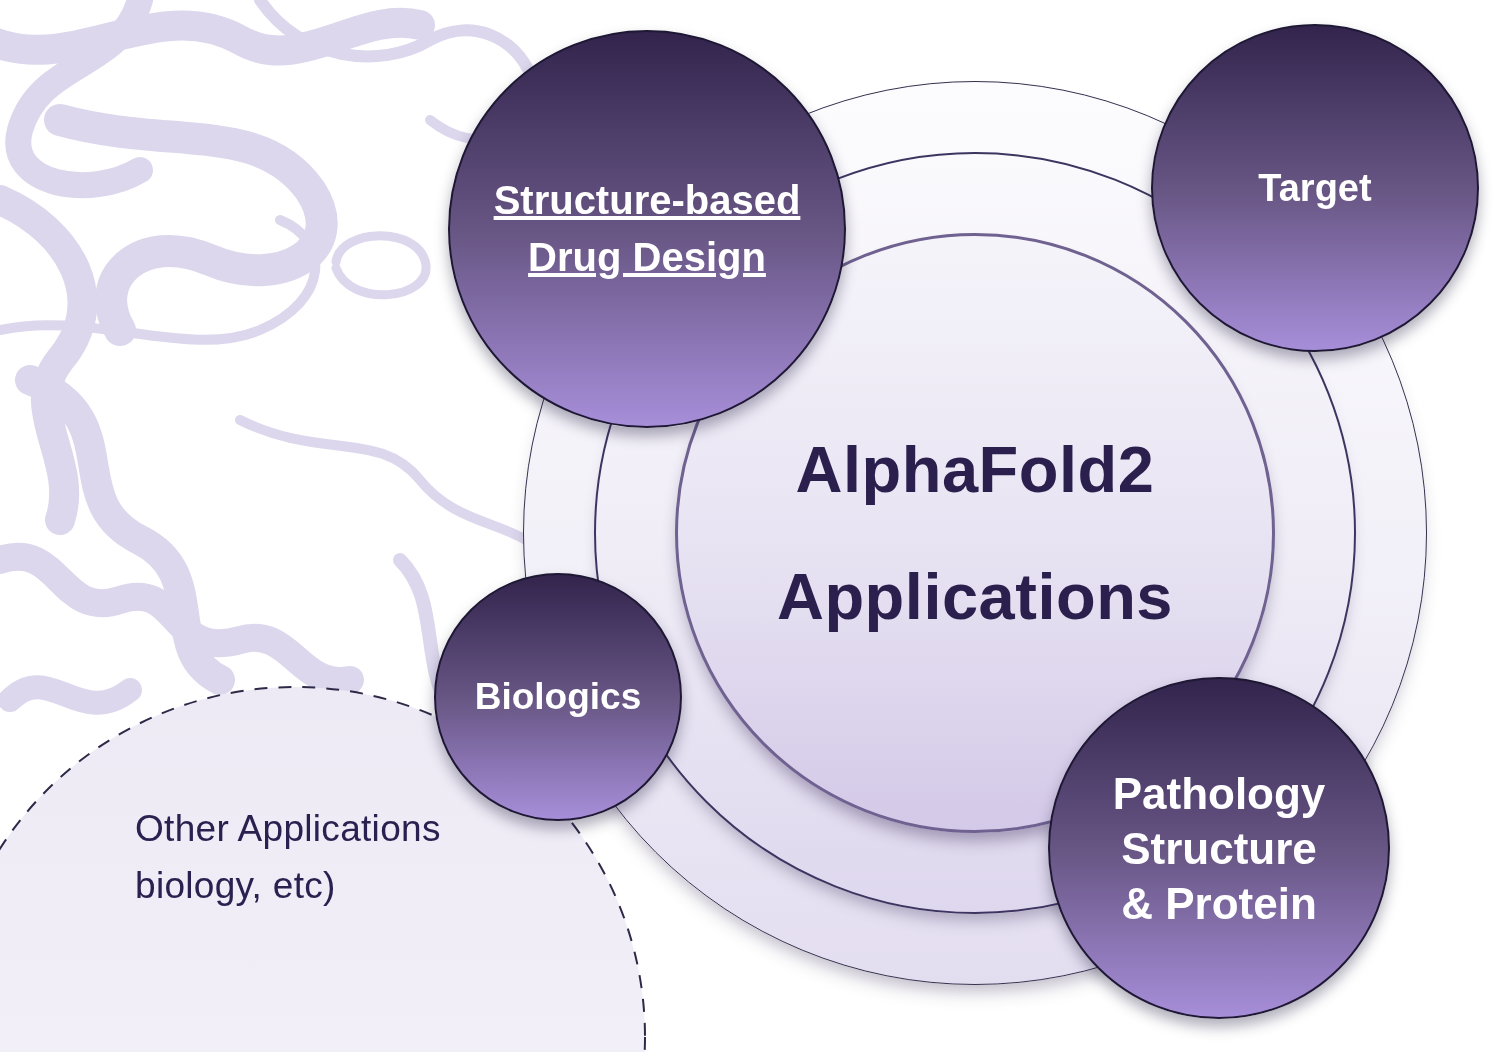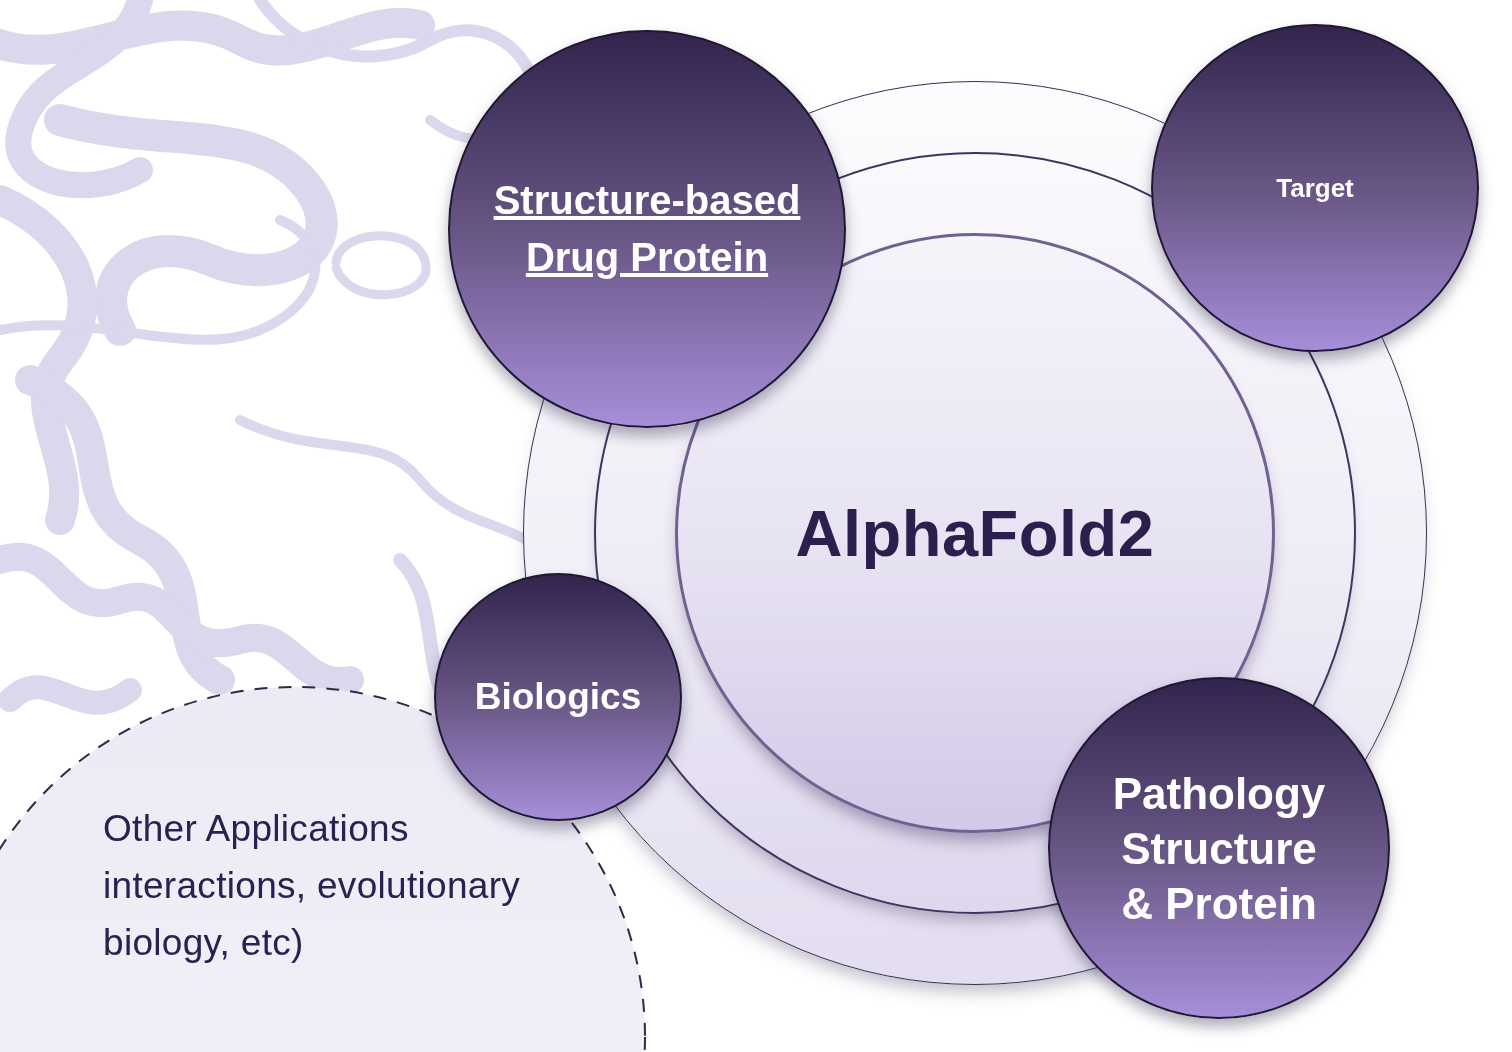--- a/index.html
+++ b/index.html
@@ -33,29 +33,29 @@
   .node{
     position:absolute;border-radius:50%;box-sizing:border-box;z-index:6;
     background:linear-gradient(180deg,#32244d 0%,#695786 52%,#a78ed9 100%);
     border:2px solid #1e1834;
     box-shadow:0 8px 14px rgba(30,22,56,.35);
     display:flex;align-items:center;justify-content:center;
     color:#ffffff;font-weight:700;text-align:center;
   }
   .node .nline{display:block;}
   .node-drug{left:448px;top:30px;width:398px;height:398px;font-size:40px;line-height:57px;text-decoration:underline;}
-  .node-target{left:1151px;top:24px;width:328px;height:328px;font-size:26px;line-height:56px;}
+  .node-target{left:1151px;top:24px;width:328px;height:328px;font-size:38px;line-height:56px;}
   .node-biologics{left:434px;top:573px;width:248px;height:248px;font-size:37px;align-items:center;}
   .node-pathology{left:1048px;top:677px;width:342px;height:342px;font-size:44px;line-height:55px;}
   .dashed-circle{position:absolute;left:-57px;top:685px;z-index:1;}
   .other-text{
     position:absolute;left:103px;top:800px;width:480px;z-index:5;
     color:#2b2150;font-size:37px;font-weight:500;line-height:57px;letter-spacing:.3px;
   }
-  .other-text .oline{display:block;}
+  .other-text .oline{display:block;margin-left:32px;}
 </style>
 </head>
 <body>
 
 <div class="canvas">
 
   <svg class="ribbon" width="560" height="820" viewBox="0 0 560 820" fill="none">
     <g stroke="#dcd7ec" fill="none" stroke-linecap="round">
       <path d="M -30,30 C 60,90 150,-10 240,40 C 300,75 360,10 420,25" stroke-width="30"></path>
       <path d="M 140,0 C 120,70 40,60 20,130 C 5,185 90,200 140,170" stroke-width="26"></path>
@@ -81,33 +81,33 @@
       </linearGradient>
     </defs>
     <circle cx="352" cy="352" r="350" fill="url(#dashfill)" stroke="#2d2947" stroke-width="2" stroke-dasharray="13 11"></circle>
   </svg>
 
   <div class="ring ring-outer"></div>
   <div class="ring ring-middle"></div>
   <div class="ring ring-inner">
     <div class="title">
       <span class="tline">AlphaFold2</span>
+      <span class="tline">Applications</span>
     </div>
   </div>
 
   <div class="other-text">
     <span class="oline">Other Applications</span>
-    <span class="oline">interactions, evolutionary</span>
     <span class="oline">biology, etc)</span>
   </div>
 
   <div class="node node-drug">
     <div class="node-label">
       <span class="nline">Structure-based</span>
-      <span class="nline">Drug Protein</span>
+      <span class="nline">Drug Design</span>
     </div>
   </div>
 
   <div class="node node-target">
     <div class="node-label">
       <span class="nline">Target</span>
     </div>
   </div>
 
   <div class="node node-biologics">

